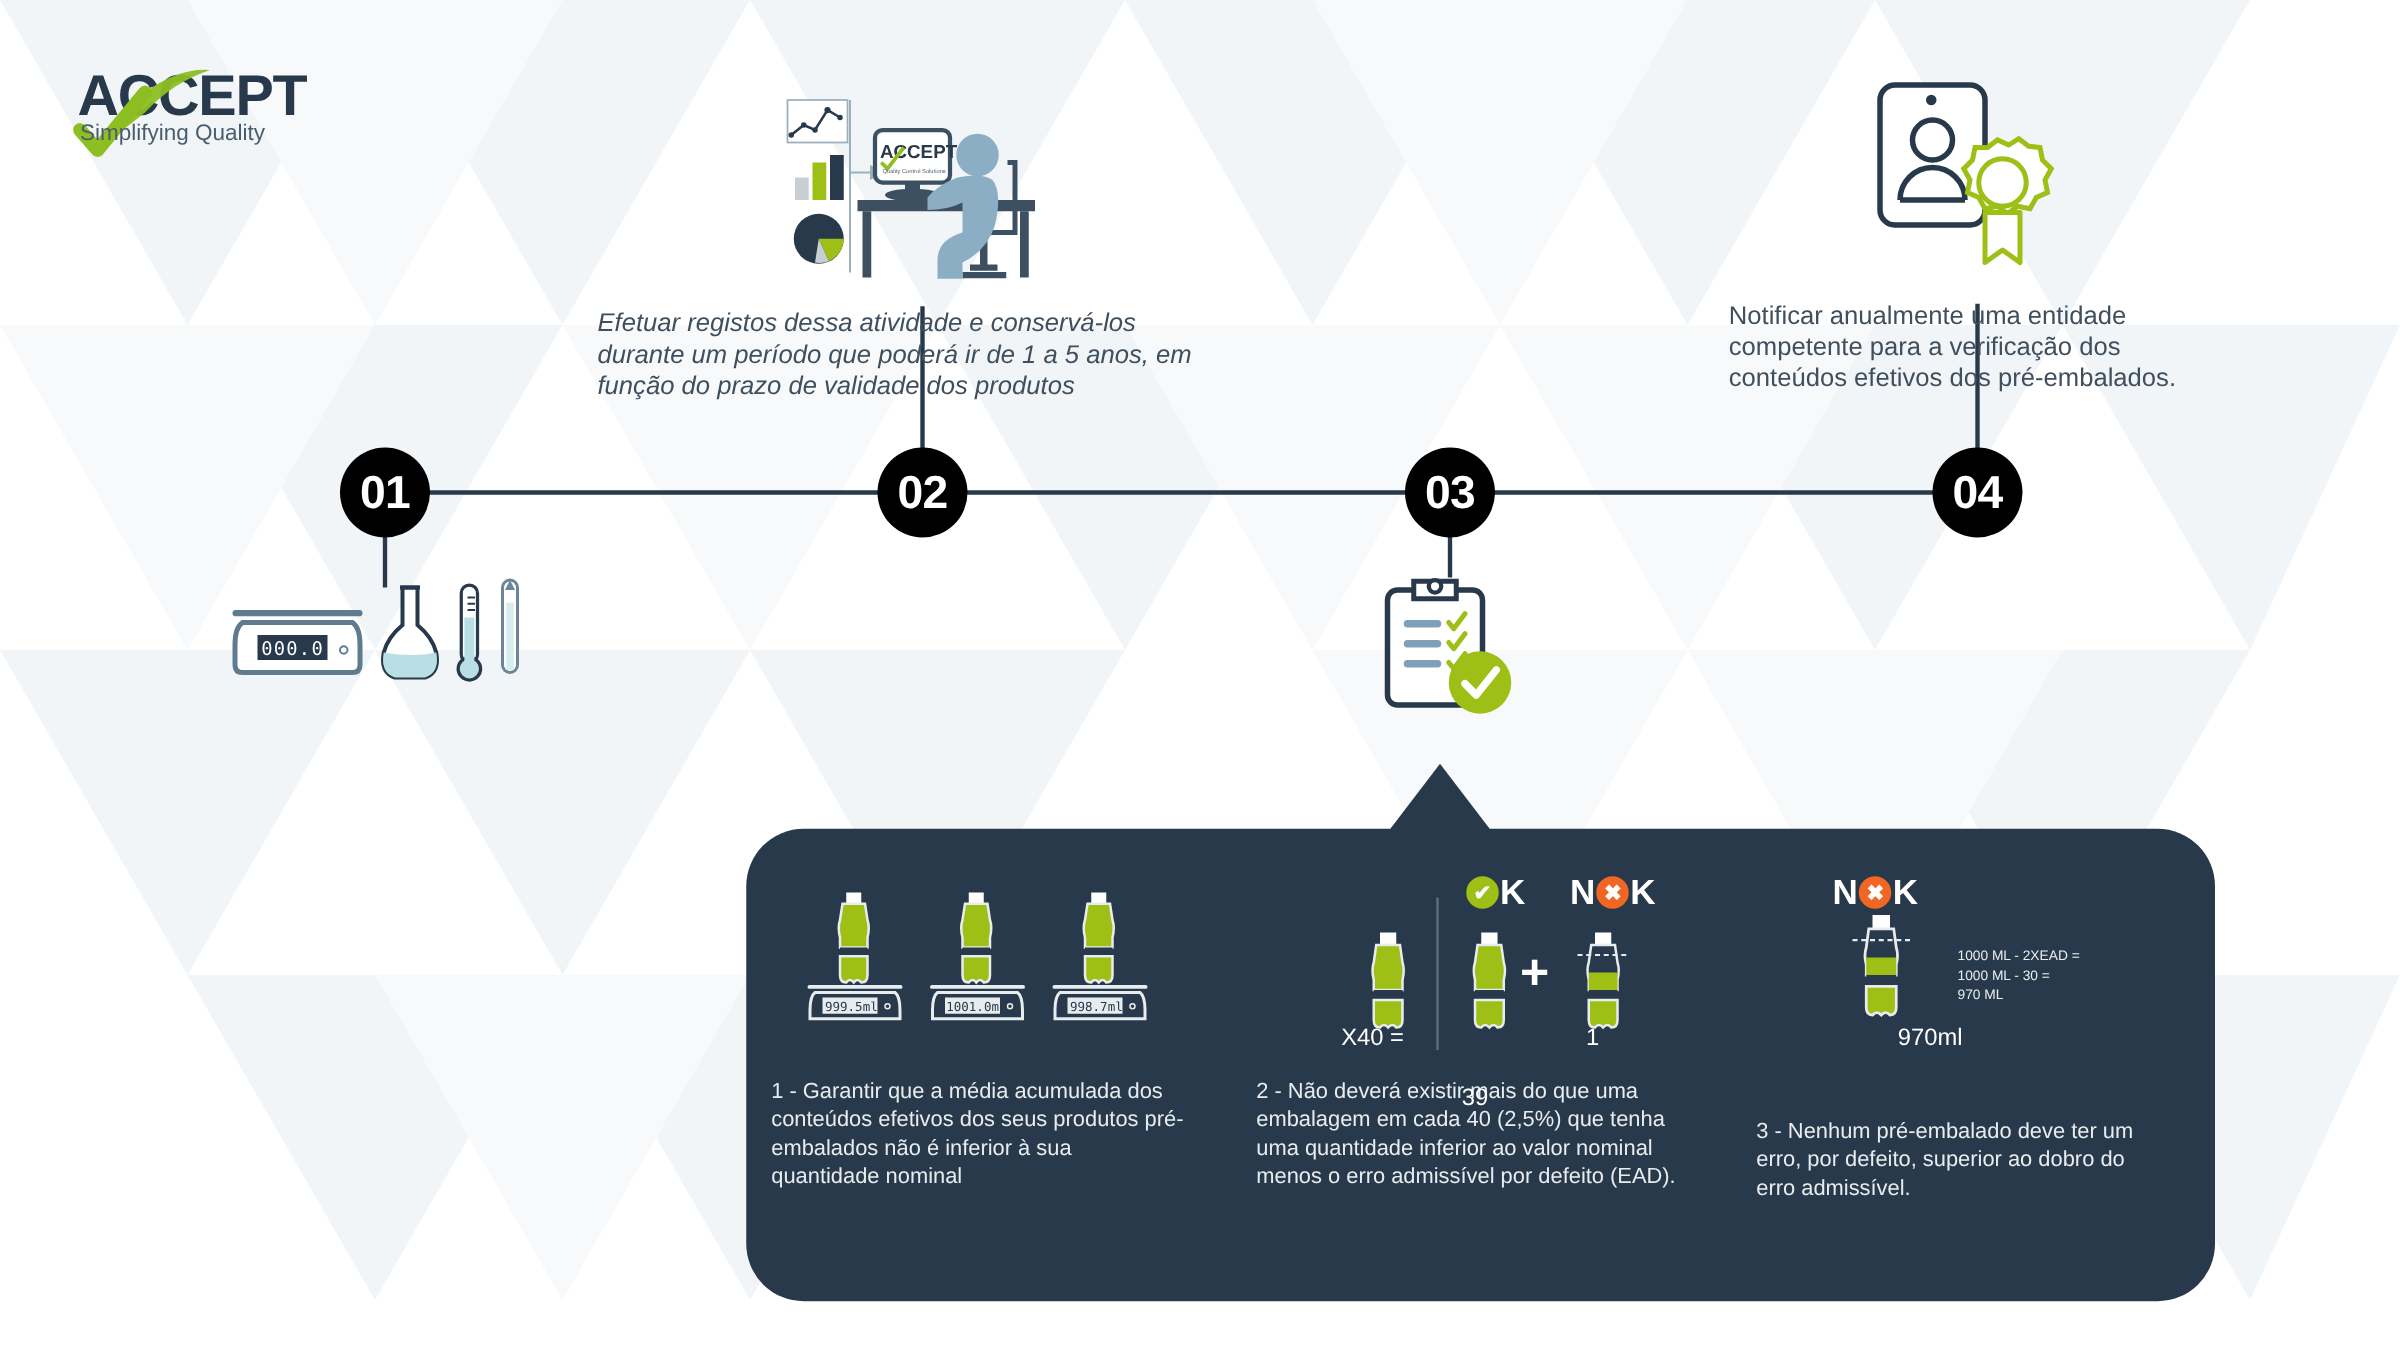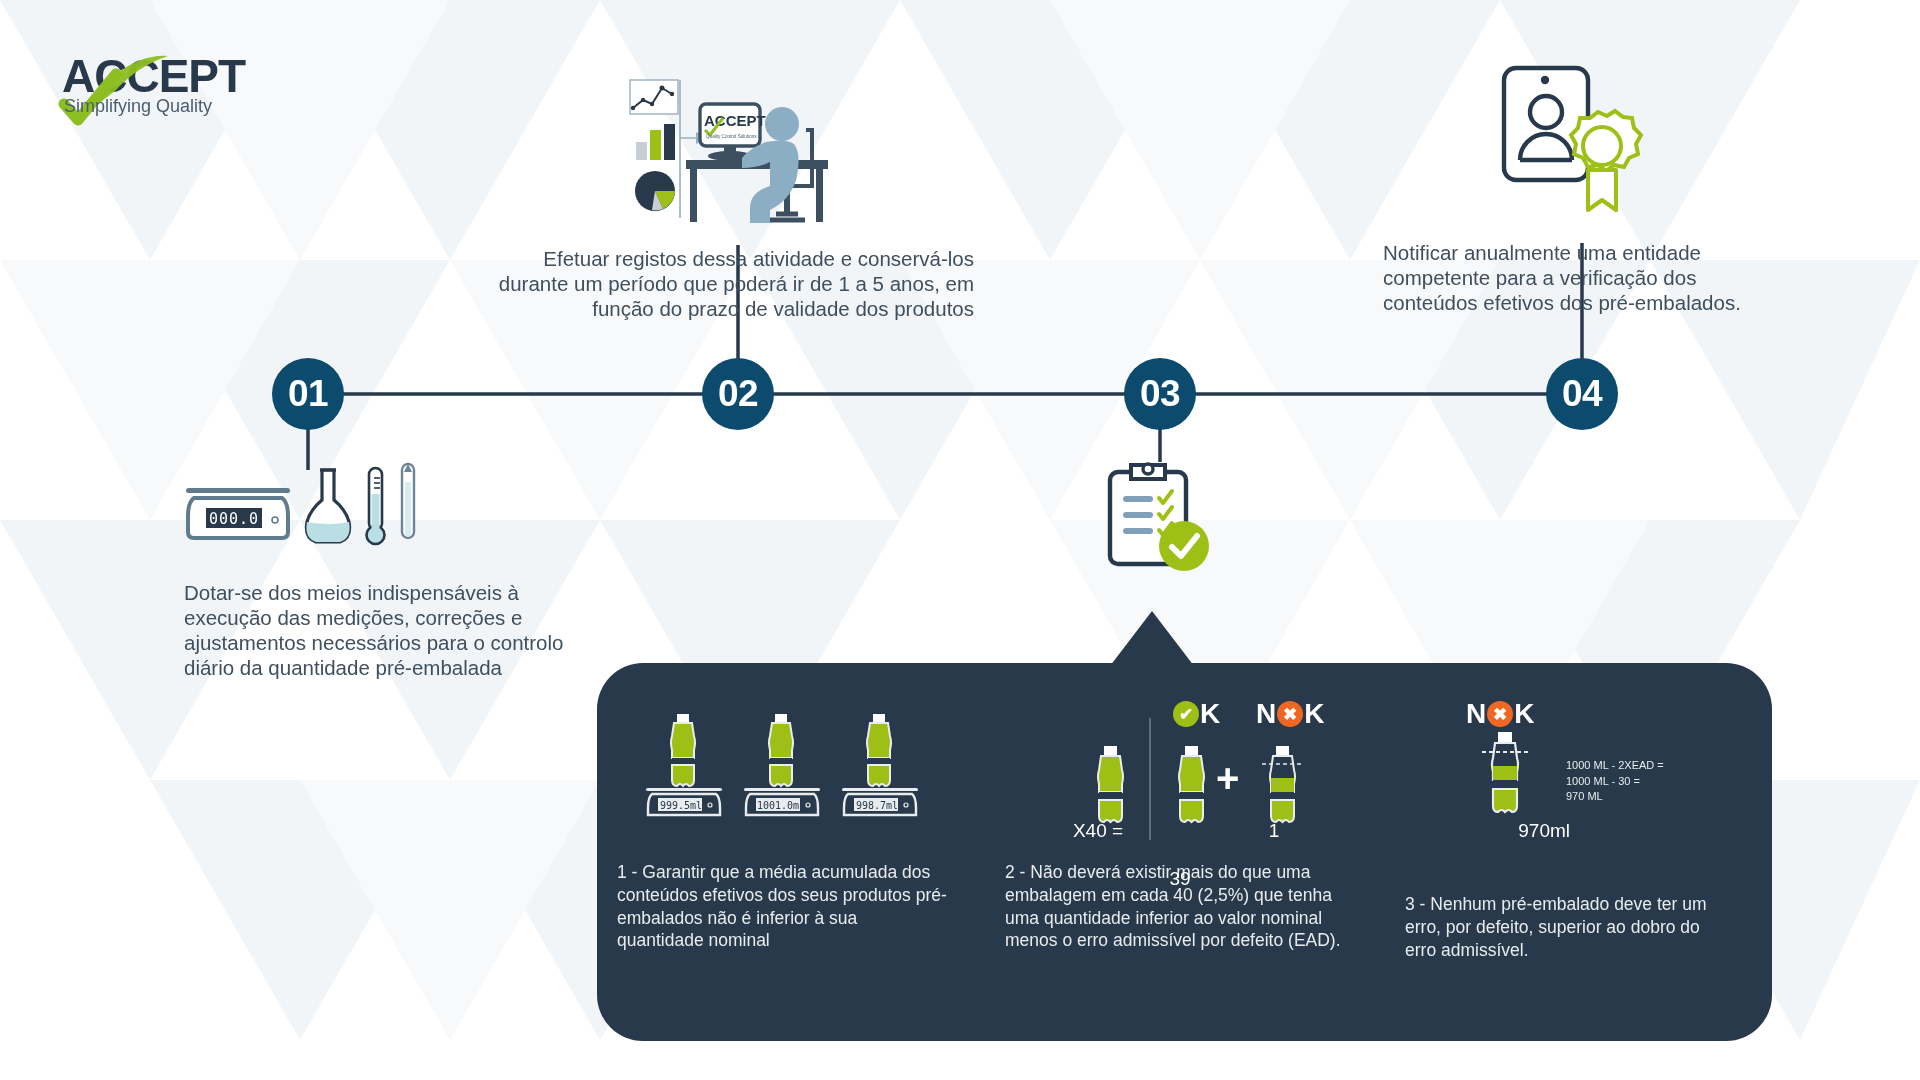--- a/index.html
+++ b/index.html
@@ -16,32 +16,32 @@
   .bg-pattern{position:absolute;inset:0;z-index:0;}
 
   
   .logo{position:absolute;left:58px;top:48px;width:230px;height:80px;z-index:5;}
   .logo svg{display:block;}
 
   
   .timeline{position:absolute;left:0;top:0;width:1920px;height:1080px;z-index:2;pointer-events:none;}
   .node{
     position:absolute;width:72px;height:72px;border-radius:50%;
-    background:#0c4a6e;color:#fff;display:flex;align-items:center;justify-content:center;
+    background:#000000;color:#fff;display:flex;align-items:center;justify-content:center;
     font-size:37px;font-weight:bold;letter-spacing:-0.5px;z-index:4;
     font-family:"Liberation Sans",sans-serif;
   }
   .node span{line-height:1;display:block;transform:translateY(-1px);}
 
   
   .desc{
     position:absolute;color:#3f4f5e;font-size:20.5px;line-height:1.22;z-index:3;
     font-family:"Liberation Sans",sans-serif;
   }
-  .desc.right-al{text-align:right;}
+  .desc.right-al{text-align:left;font-style:italic;}
 
   
   .icon-box{position:absolute;z-index:3;}
 
   
   .panel{
     position:absolute;left:597px;top:663px;width:1175px;height:378px;
     background:#27394a;border-radius:46px;z-index:3;
   }
   .panel-arrow{
@@ -278,21 +278,20 @@
       </g>
       <g>
         <path d="M100 58 l8 -6 l9 4 l8 -5 l8 6 l9 1 l2 10 l7 7 l-5 9 l2 10 l-9 4 l-5 9
                  l-10 -2 l-8 6 l-8 -6 l-10 2 l-5 -9 l-9 -4 l2 -10 l-5 -9 l7 -7 l2 -10 Z" fill="#ffffff" stroke="#9dbf16" stroke-width="4"></path>
         <circle cx="112" cy="86" r="19" fill="#ffffff" stroke="#9dbf16" stroke-width="4"></circle>
         <path d="M98 110 L98 150 L112 140 L126 150 L126 110 Z" fill="#ffffff" stroke="#9dbf16" stroke-width="4" stroke-linejoin="round"></path>
       </g>
     </svg>
   </div>
 
-  <div class="desc" style="left:184px;top:580px;width:392px;">Dotar-se dos meios indispensáveis à execução das medições, correções e ajustamentos necessários para o controlo diário da quantidade pré-embalada</div>
 
   <div class="desc right-al" style="left:478px;top:246px;width:496px;">Efetuar registos dessa atividade e conservá-los durante um período que poderá ir de 1 a 5 anos, em função do prazo de validade dos produtos</div>
 
 
   <div class="desc" style="left:1383px;top:240px;width:405px;">Notificar anualmente uma entidade competente para a verificação dos conteúdos efetivos dos pré-embalados.</div>
 
   <div class="panel-arrow"></div>
   <div class="panel"></div>
 
   <div class="icon-box" style="left:636px;top:712px;width:290px;height:106px;z-index:6;">

